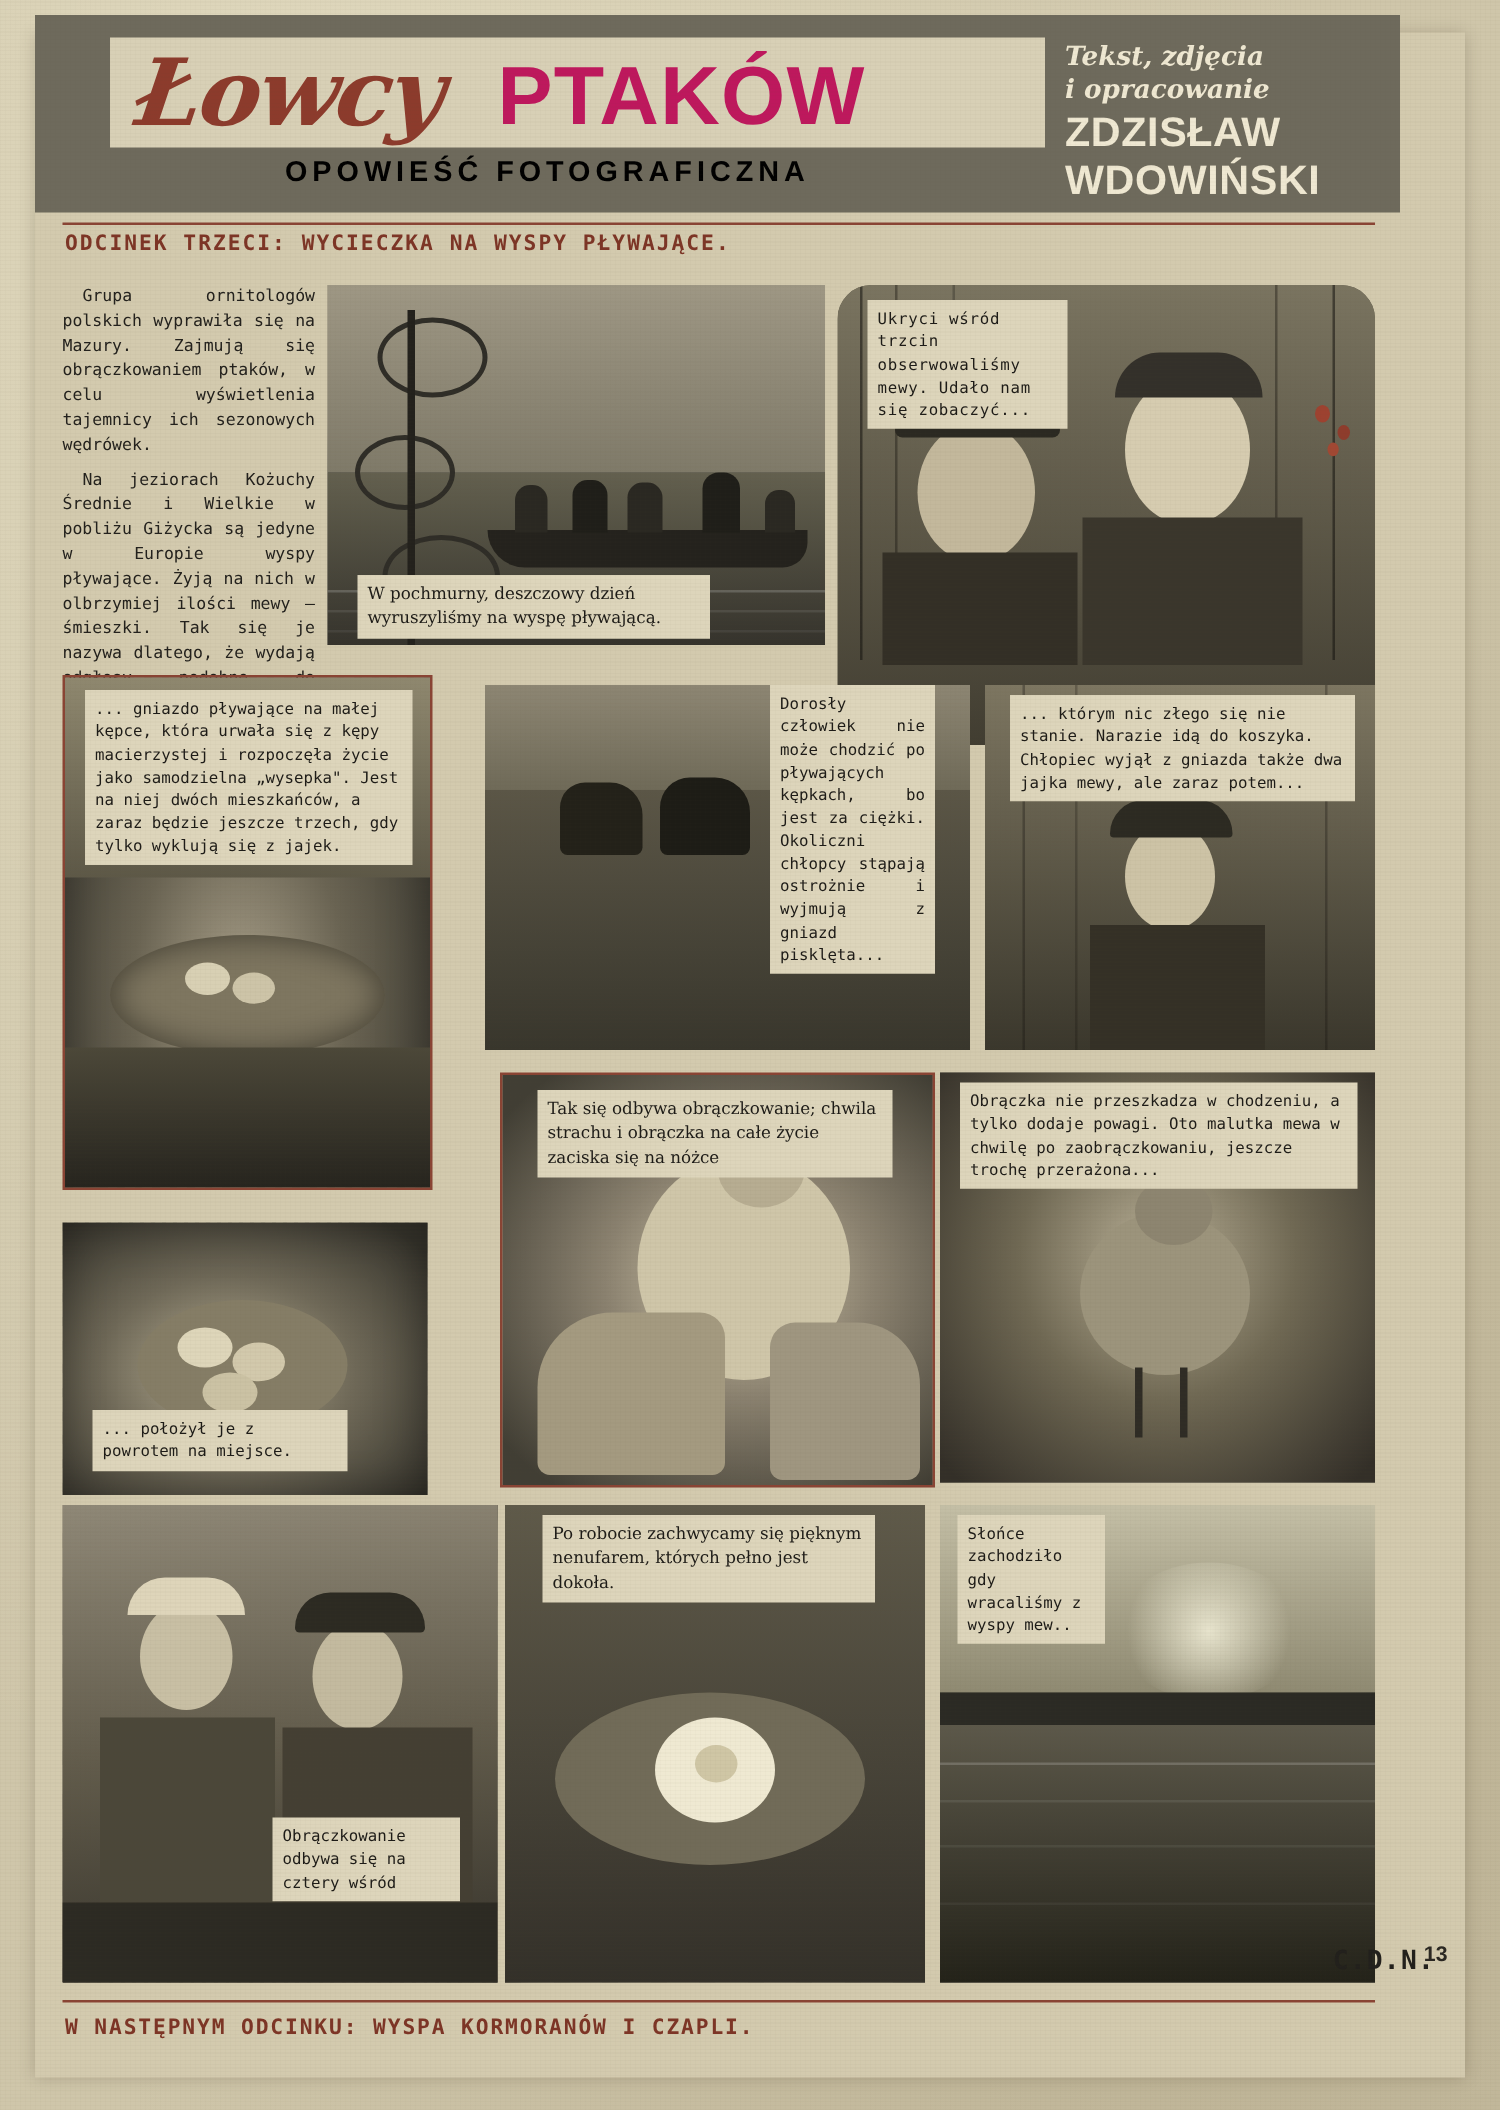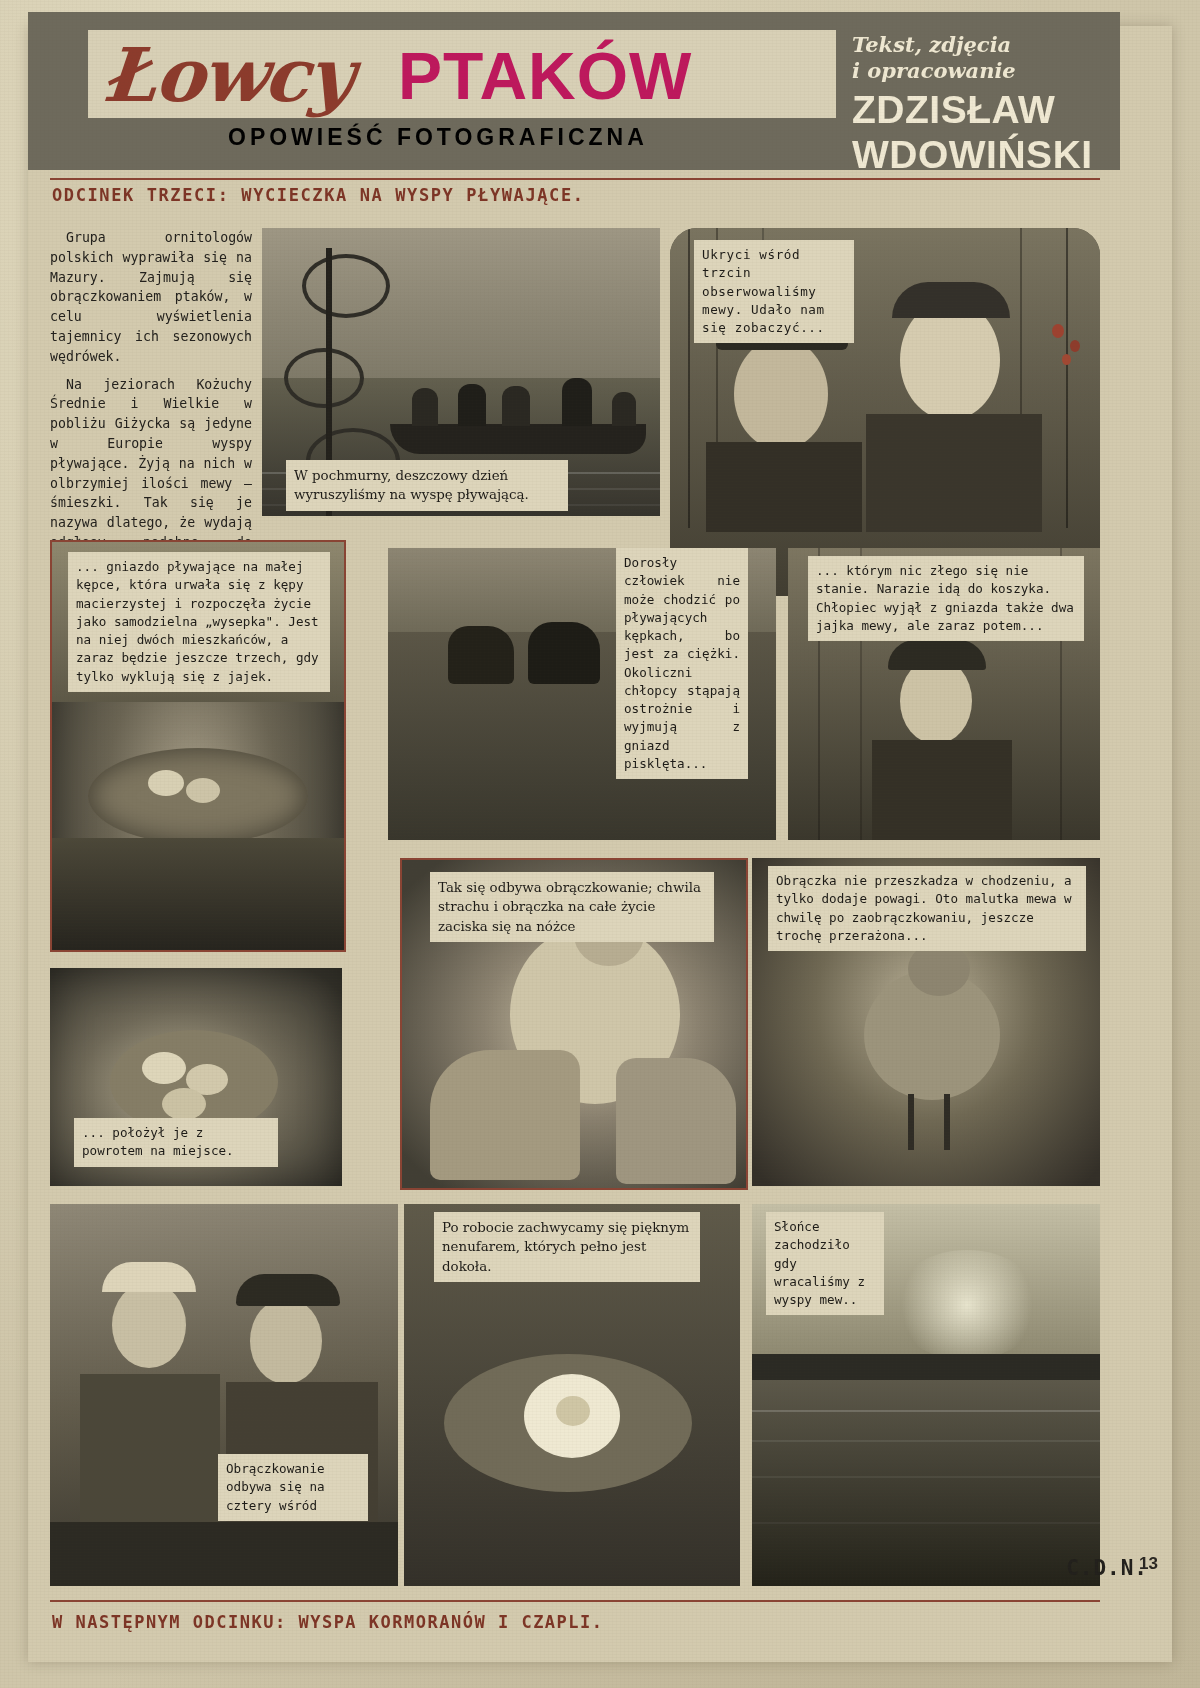--- a/index.html
+++ b/index.html
@@ -102,21 +102,21 @@
   .credit .small {
     font-family: "DejaVu Serif", serif;
     font-style: italic;
     font-size: 21px;
     line-height: 1.25;
     font-weight: bold;
   }
   .credit .name {
     font-family: "Liberation Sans", sans-serif;
     font-weight: bold;
-    font-size: 39px;
+    font-size: 33px;
     line-height: 1.06;
     margin-top: 4px;
     letter-spacing: .5px;
   }
 
   
   .episode {
     position: absolute;
     left: 52px;
     top: 185px;
@@ -224,20 +224,21 @@
   }
   .sc-boy {
     background:
       linear-gradient(160deg, #837b66 0%, #5d5746 50%, #333027 100%),
       repeating-linear-gradient(100deg, rgba(225,215,180,.14) 0 2px, rgba(0,0,0,0) 2px 10px);
   }
   .sc-eggs {
     background:
       radial-gradient(ellipse at 45% 55%, #b6ad93 0%, #6f6958 45%, #37352d 90%),
       repeating-linear-gradient(115deg, rgba(0,0,0,.15) 0 3px, rgba(0,0,0,0) 3px 8px);
+    margin-top: 10px;
   }
   .sc-hands {
     background:
       radial-gradient(ellipse at 55% 52%, #cfc6ad 0%, #8b8270 38%, #4a463c 85%),
       linear-gradient(180deg, rgba(0,0,0,.25), rgba(0,0,0,0) 40%);
   }
   .sc-chick {
     background:
       radial-gradient(ellipse at 52% 48%, #c6bda2 0%, #847c68 42%, #3f3c33 90%);
   }

